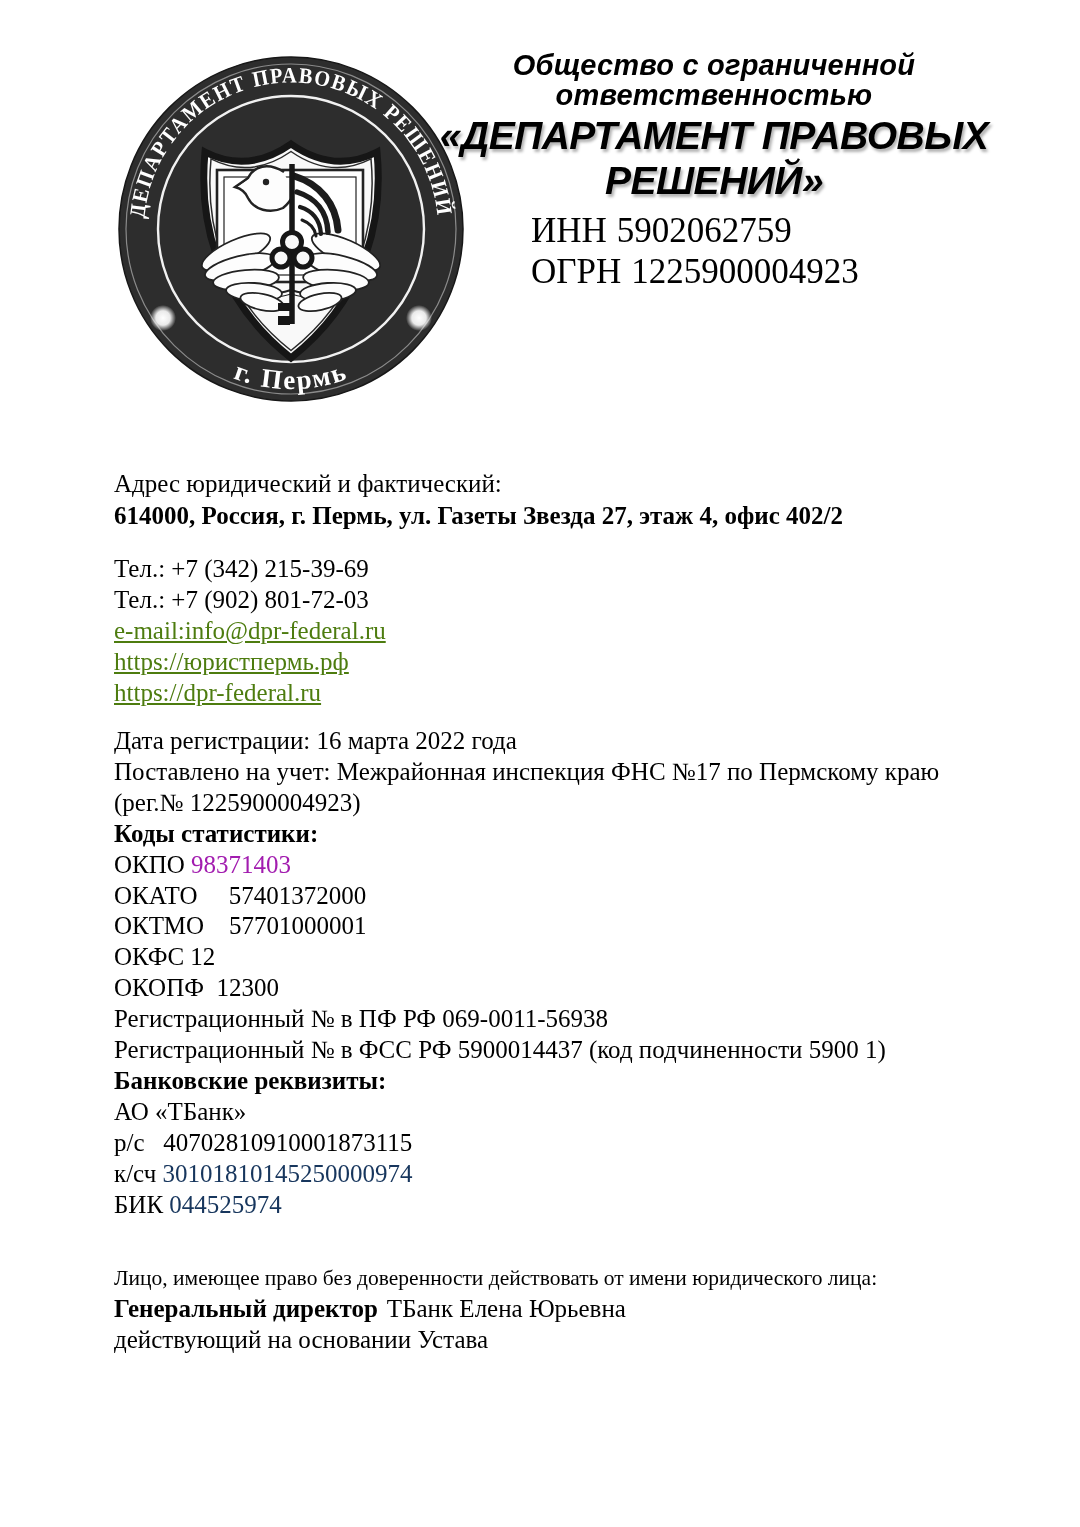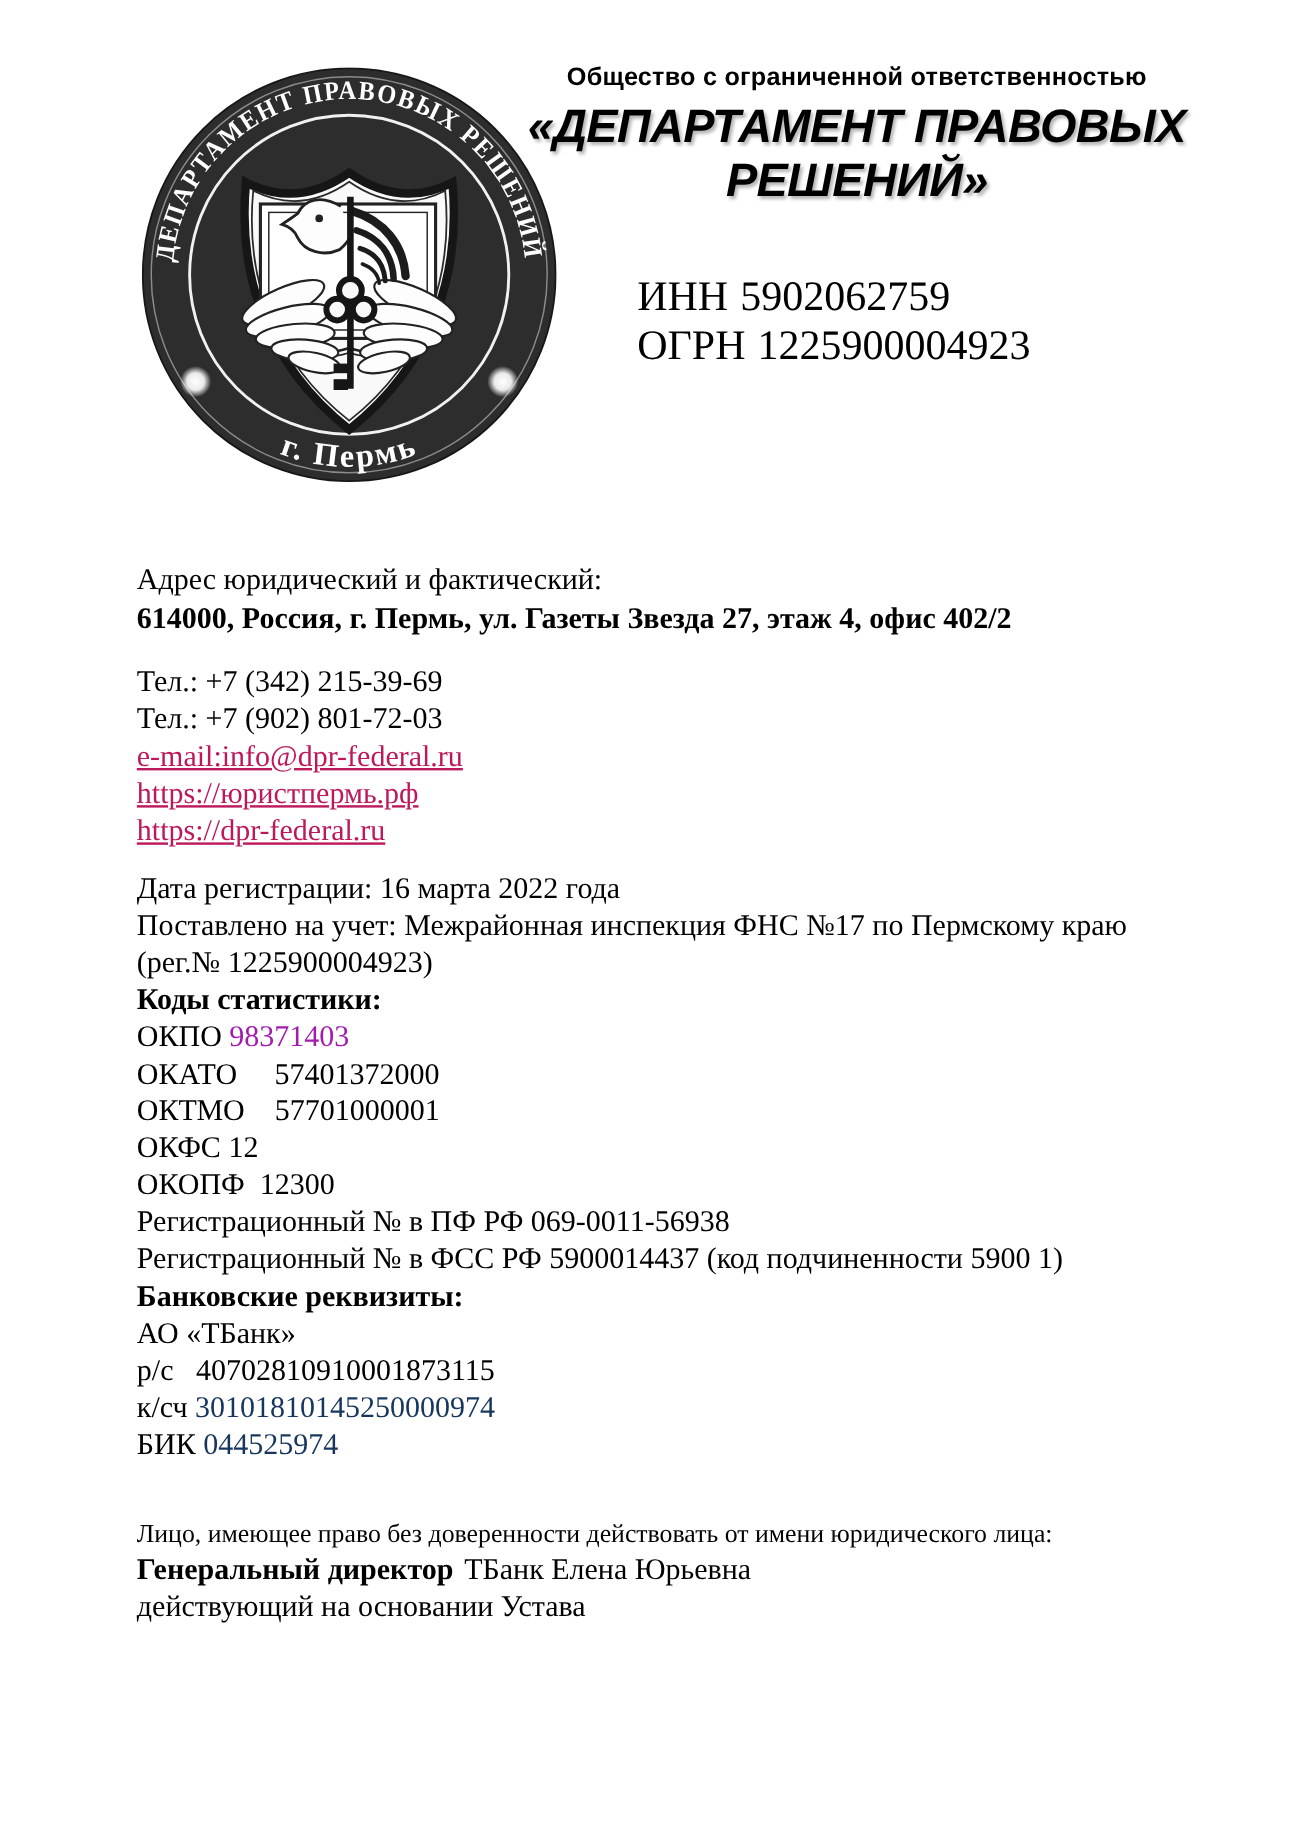--- a/index.html
+++ b/index.html
@@ -14,39 +14,39 @@
   .seal{position:absolute;left:118px;top:56px;width:346px;height:346px;}
   .seal svg{display:block;width:100%;height:100%;}
   .seal-arc-text{font-family:"Liberation Serif",serif;font-weight:bold;font-size:22px;
     letter-spacing:1.5px;fill:#ffffff;}
   .seal-city-text{font-family:"Liberation Serif",serif;font-weight:bold;font-size:27px;
     letter-spacing:2px;fill:#ffffff;text-anchor:middle;}
 
   
   .head-block{position:absolute;left:426px;top:50px;width:576px;text-align:center;
     font-family:"Liberation Sans", sans-serif;font-weight:bold;}
-  .org-type{font-size:21px;line-height:30px;letter-spacing:0.2px;}
+  .org-type{font-size:29px;line-height:30px;letter-spacing:0.2px;font-style:italic;}
   .org-name{font-size:39px;line-height:45px;font-style:italic;letter-spacing:-0.5px;
     margin-top:3px;text-shadow:2px 3px 3px rgba(0,0,0,0.30);text-align:center;}
 
   
-  .ids{position:absolute;left:531px;top:226px;font-size:35px;line-height:41px;}
+  .ids{position:absolute;left:531px;top:210px;font-size:35px;line-height:41px;}
   .ids .row{white-space:pre;}
   .ids .label{margin-right:10px;}
 
   
   .tblock{position:absolute;left:114px;width:880px;font-size:25px;line-height:31px;}
   .tblock p{margin:0;white-space:pre-wrap;}
   .b{font-weight:bold;}
   .addr-block{top:468px;line-height:31.5px;}
   .contacts-block{top:553px;}
   .reg-block{top:726px;line-height:30.9px;}
   .sign-block{top:1264px;}
   .sign-block .intro{font-size:21.5px;line-height:29px;}
-  .link{color:#be185d;text-decoration:underline;cursor:pointer;display:inline-block;}
+  .link{color:#4d7c0f;text-decoration:underline;cursor:pointer;display:inline-block;}
   .muted{color:#a21caf;}
   .navy{color:#17365D;}
   .name-after{margin-left:9px;}
 </style>
 </head>
 <body>
 
 <div class="page">
 
   <div class="seal">

